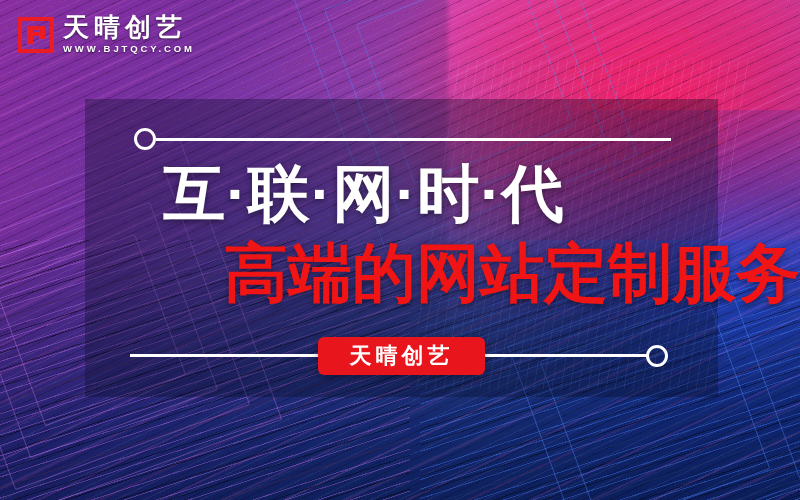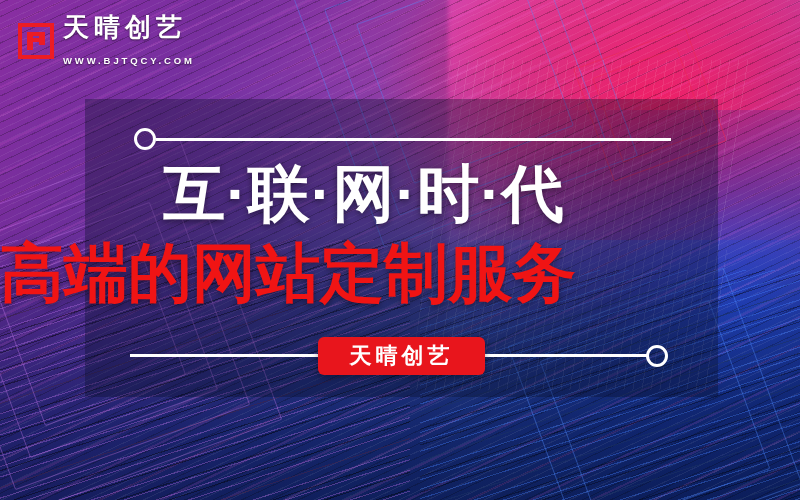--- a/index.html
+++ b/index.html
@@ -101,21 +101,21 @@
     position:absolute; left:18px; top:14px; display:flex; align-items:center; gap:9px; z-index:20;
   }
   .logo-mark{ width:36px; height:36px; position:relative; }
   .logo-text{ display:flex; flex-direction:column; justify-content:center; }
   .logo-cn{
     color:#ffffff; font-size:26px; font-weight:700; letter-spacing:5px; line-height:1.05;
     text-shadow:0 1px 2px rgba(0,0,0,.55);
   }
   .logo-url{
     color:#ffffff; font-size:9.5px; font-weight:700; letter-spacing:2.9px; line-height:1.3;
-    margin-top:14px; text-shadow:0 1px 2px rgba(0,0,0,.55);
+    margin-top:2px; text-shadow:0 1px 2px rgba(0,0,0,.55);
   }
 
   
   .rule-top{
     position:absolute; left:156px; top:137.5px; width:515px; height:3px;
     background:#ffffff; z-index:15;
   }
   .circle-top{
     position:absolute; left:134px; top:128px; width:22px; height:22px;
     border:3px solid #ffffff; border-radius:50%; z-index:16; background:transparent;
@@ -133,21 +133,21 @@
     border:3px solid #ffffff; border-radius:50%; z-index:16; background:transparent;
   }
 
   
   .headline{
     position:absolute; left:0; top:161px; width:728px; text-align:center; z-index:18;
     color:#ffffff; font-size:62px; font-weight:700; letter-spacing:1px; line-height:1.08;
     text-shadow:0 2px 6px rgba(0,0,0,.45);
   }
   .subhead{
-    position:absolute; left:0; top:240px; width:800px; text-align:left; z-index:18;
+    position:absolute; left:0; top:240px; width:800px; text-align:right; z-index:18;
     color:#f01414; font-size:64px; font-weight:700; letter-spacing:0px; line-height:1.05;
     text-shadow:0 2px 6px rgba(0,0,0,.40);
   }
   .badge{
     position:absolute; left:318px; top:337px; width:167px; height:38px; z-index:19;
     background:#e8151c; border-radius:6px;
     display:flex; align-items:center; justify-content:center;
     color:#ffffff; font-size:22px; font-weight:700; letter-spacing:4px;
     box-shadow:0 2px 6px rgba(0,0,0,.35);
   }

